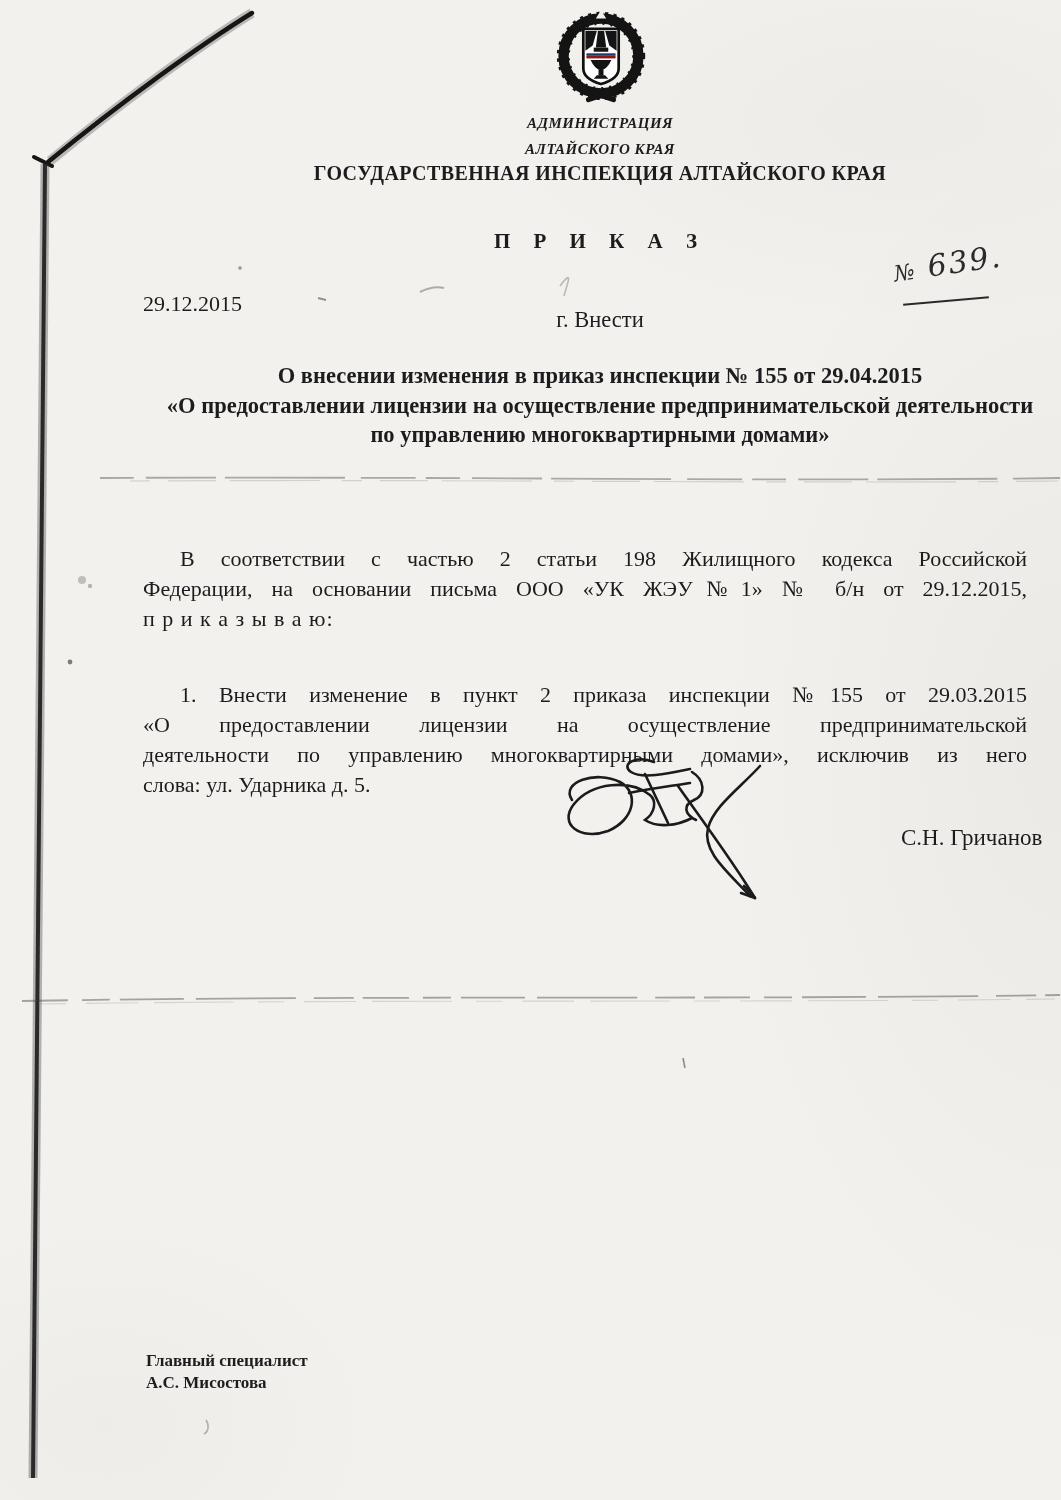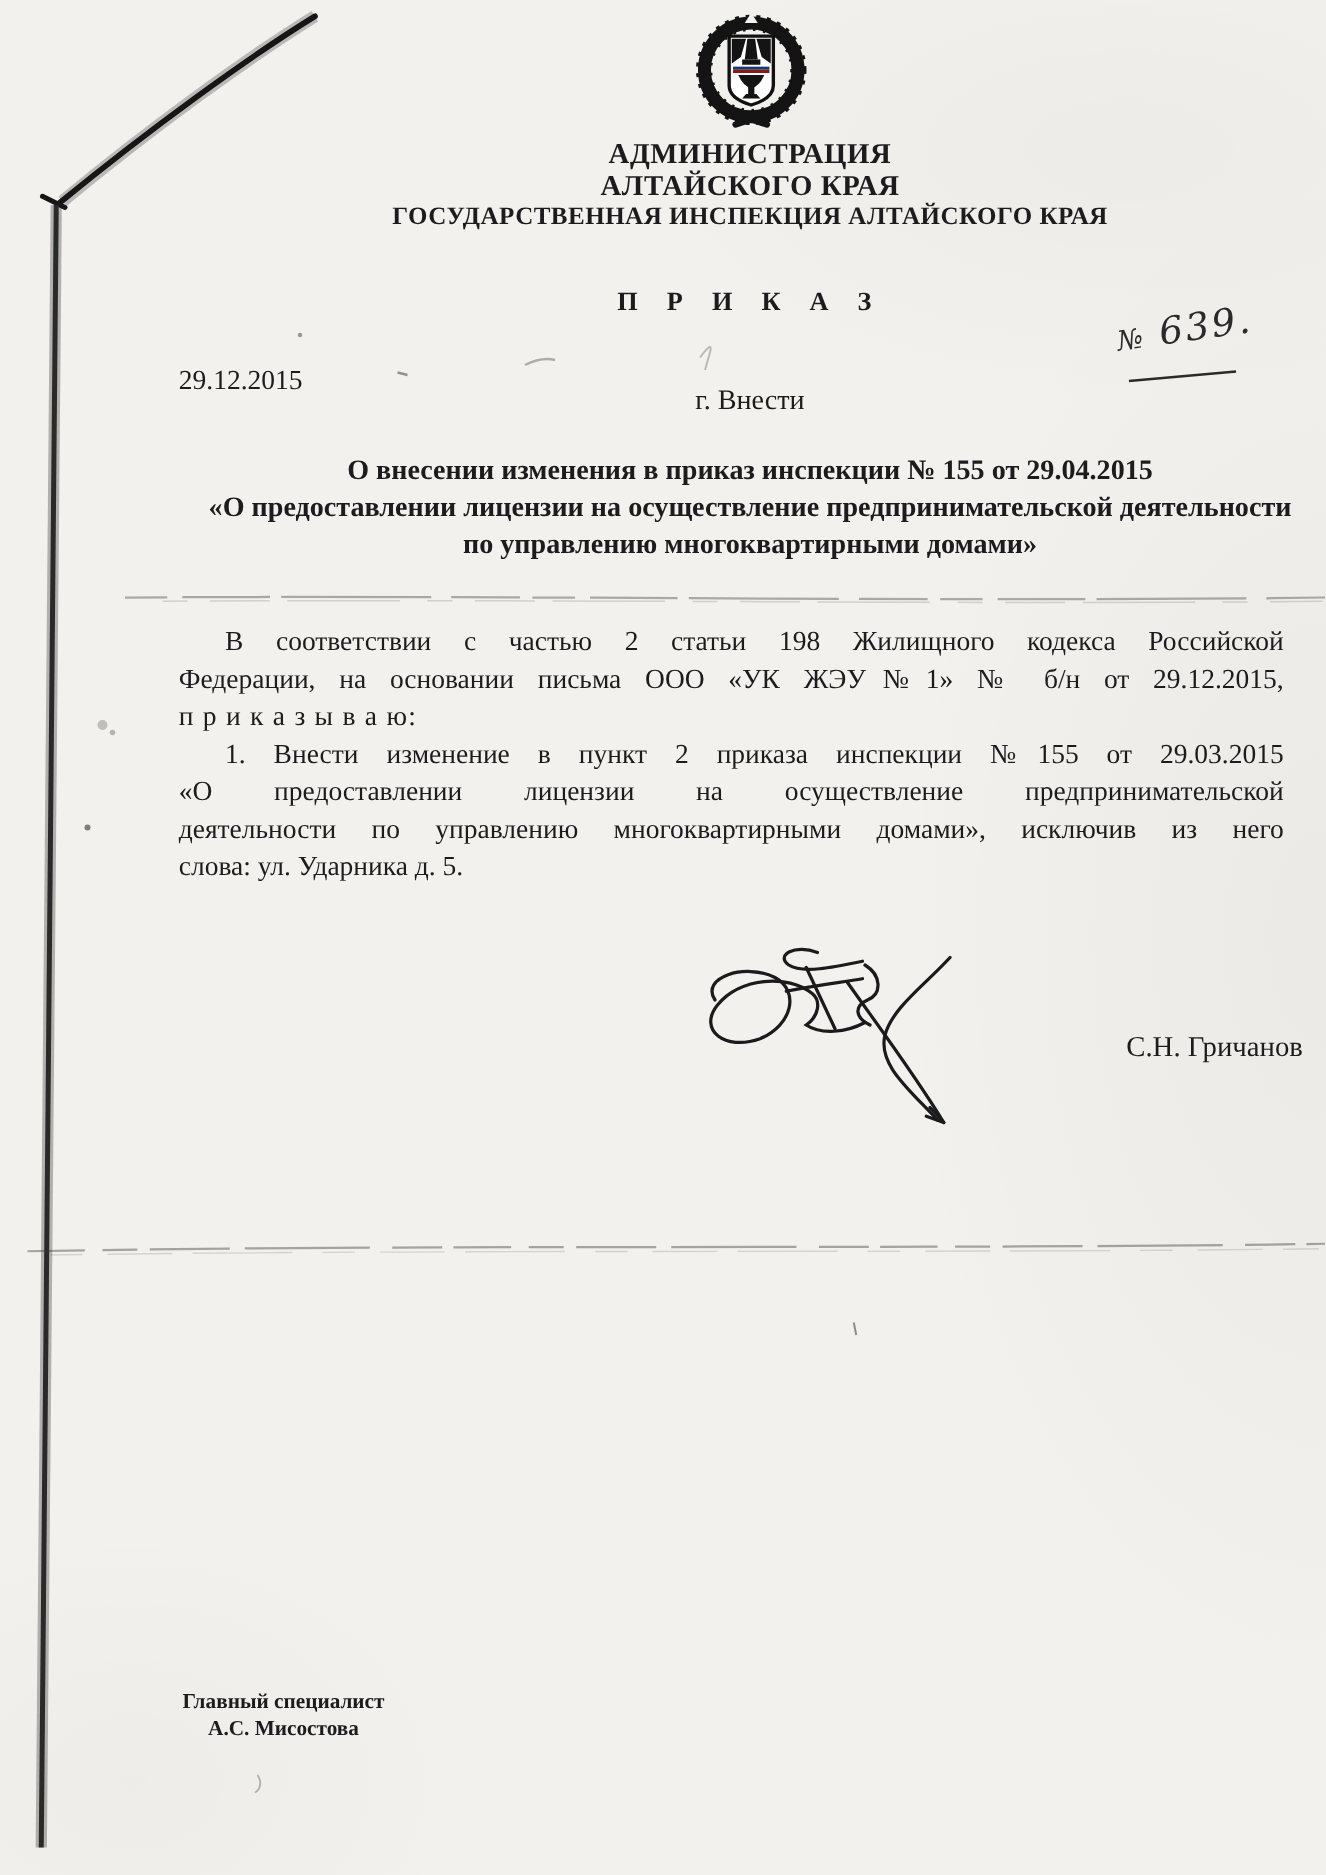--- a/index.html
+++ b/index.html
@@ -15,30 +15,30 @@
     overflow:hidden;
     font-family:"Liberation Serif", serif;
     color:#1c1c1e;
   }
   .abs{position:absolute;}
   .bold{font-weight:bold;}
   .ctr{text-align:center;}
   .nowrap{white-space:nowrap;}
   .line{line-height:30px;font-size:22px;}
   .just{text-align:justify;text-align-last:justify;}
-  .indent{text-indent:37px;}
+  .indent{text-indent:37px;margin-top:46px;}
   .titleline{font-size:22.5px;font-weight:bold;line-height:29.5px;}
   .hand{
     font-family:"DejaVu Serif", serif;
     font-style:italic;
     font-size:30px;
     color:#2a2a2c;
     letter-spacing:2px;
   }
-  .footer-line{font-size:17px;font-weight:bold;line-height:22px;text-align:center;}
+  .footer-line{font-size:17px;font-weight:bold;line-height:22px;}
   svg{display:block;}
 </style>
 </head>
 <body>
 
 <div class="page">
 
   <svg class="abs" style="left:0;top:0;" width="1061" height="1500" viewBox="0 0 1061 1500">
 
     <path d="M 252 13 C 200 45 120 103 50 161" stroke="rgba(20,20,20,0.25)" stroke-width="10" fill="none"></path>
@@ -78,21 +78,21 @@
     <path d="M 65 22 L 54 22 L 58 36 L 65 41 Z" fill="#141414"></path>
     <path d="M 47 22 H 53 L 55 38 H 45 Z" fill="#141414"></path>
     <path d="M 43 38 H 57 V 42 H 43 Z" fill="#141414"></path>
     <rect x="36" y="43.5" width="28" height="2.4" fill="#1d3a6b"></rect>
     <rect x="36" y="46" width="28" height="2.4" fill="#8a1a1a"></rect>
     <path d="M 40 50 H 60 Q 56 59 50 60 Q 44 59 40 50 Z" fill="#141414"></path>
     <rect x="47.6" y="59" width="4.8" height="6" fill="#141414"></rect>
     <path d="M 43 68 H 57 L 54 64.5 H 46 Z" fill="#141414"></path>
   </svg>
 
-  <div class="abs ctr bold" style="left:170px;top:110px;width:860px;font-size:23px;line-height:26px;letter-spacing:0.5px;">
+  <div class="abs ctr bold" style="left:170px;top:110px;width:860px;font-size:15px;line-height:26px;letter-spacing:0.5px;font-style:italic;">
     <div>АДМИНИСТРАЦИЯ</div>
     <div>АЛТАЙСКОГО КРАЯ</div>
   </div>
 
   <div class="abs ctr bold nowrap" style="left:170px;top:162px;width:860px;font-size:20px;letter-spacing:0.4px;">ГОСУДАРСТВЕННАЯ ИНСПЕКЦИЯ АЛТАЙСКОГО КРАЯ</div>
 
   <div class="abs ctr bold" style="left:170px;top:229px;width:860px;font-size:21px;letter-spacing:9px;">П Р И К А З</div>
 
   <div class="abs" style="left:143px;top:291px;font-size:22px;">29.12.2015</div>
 

